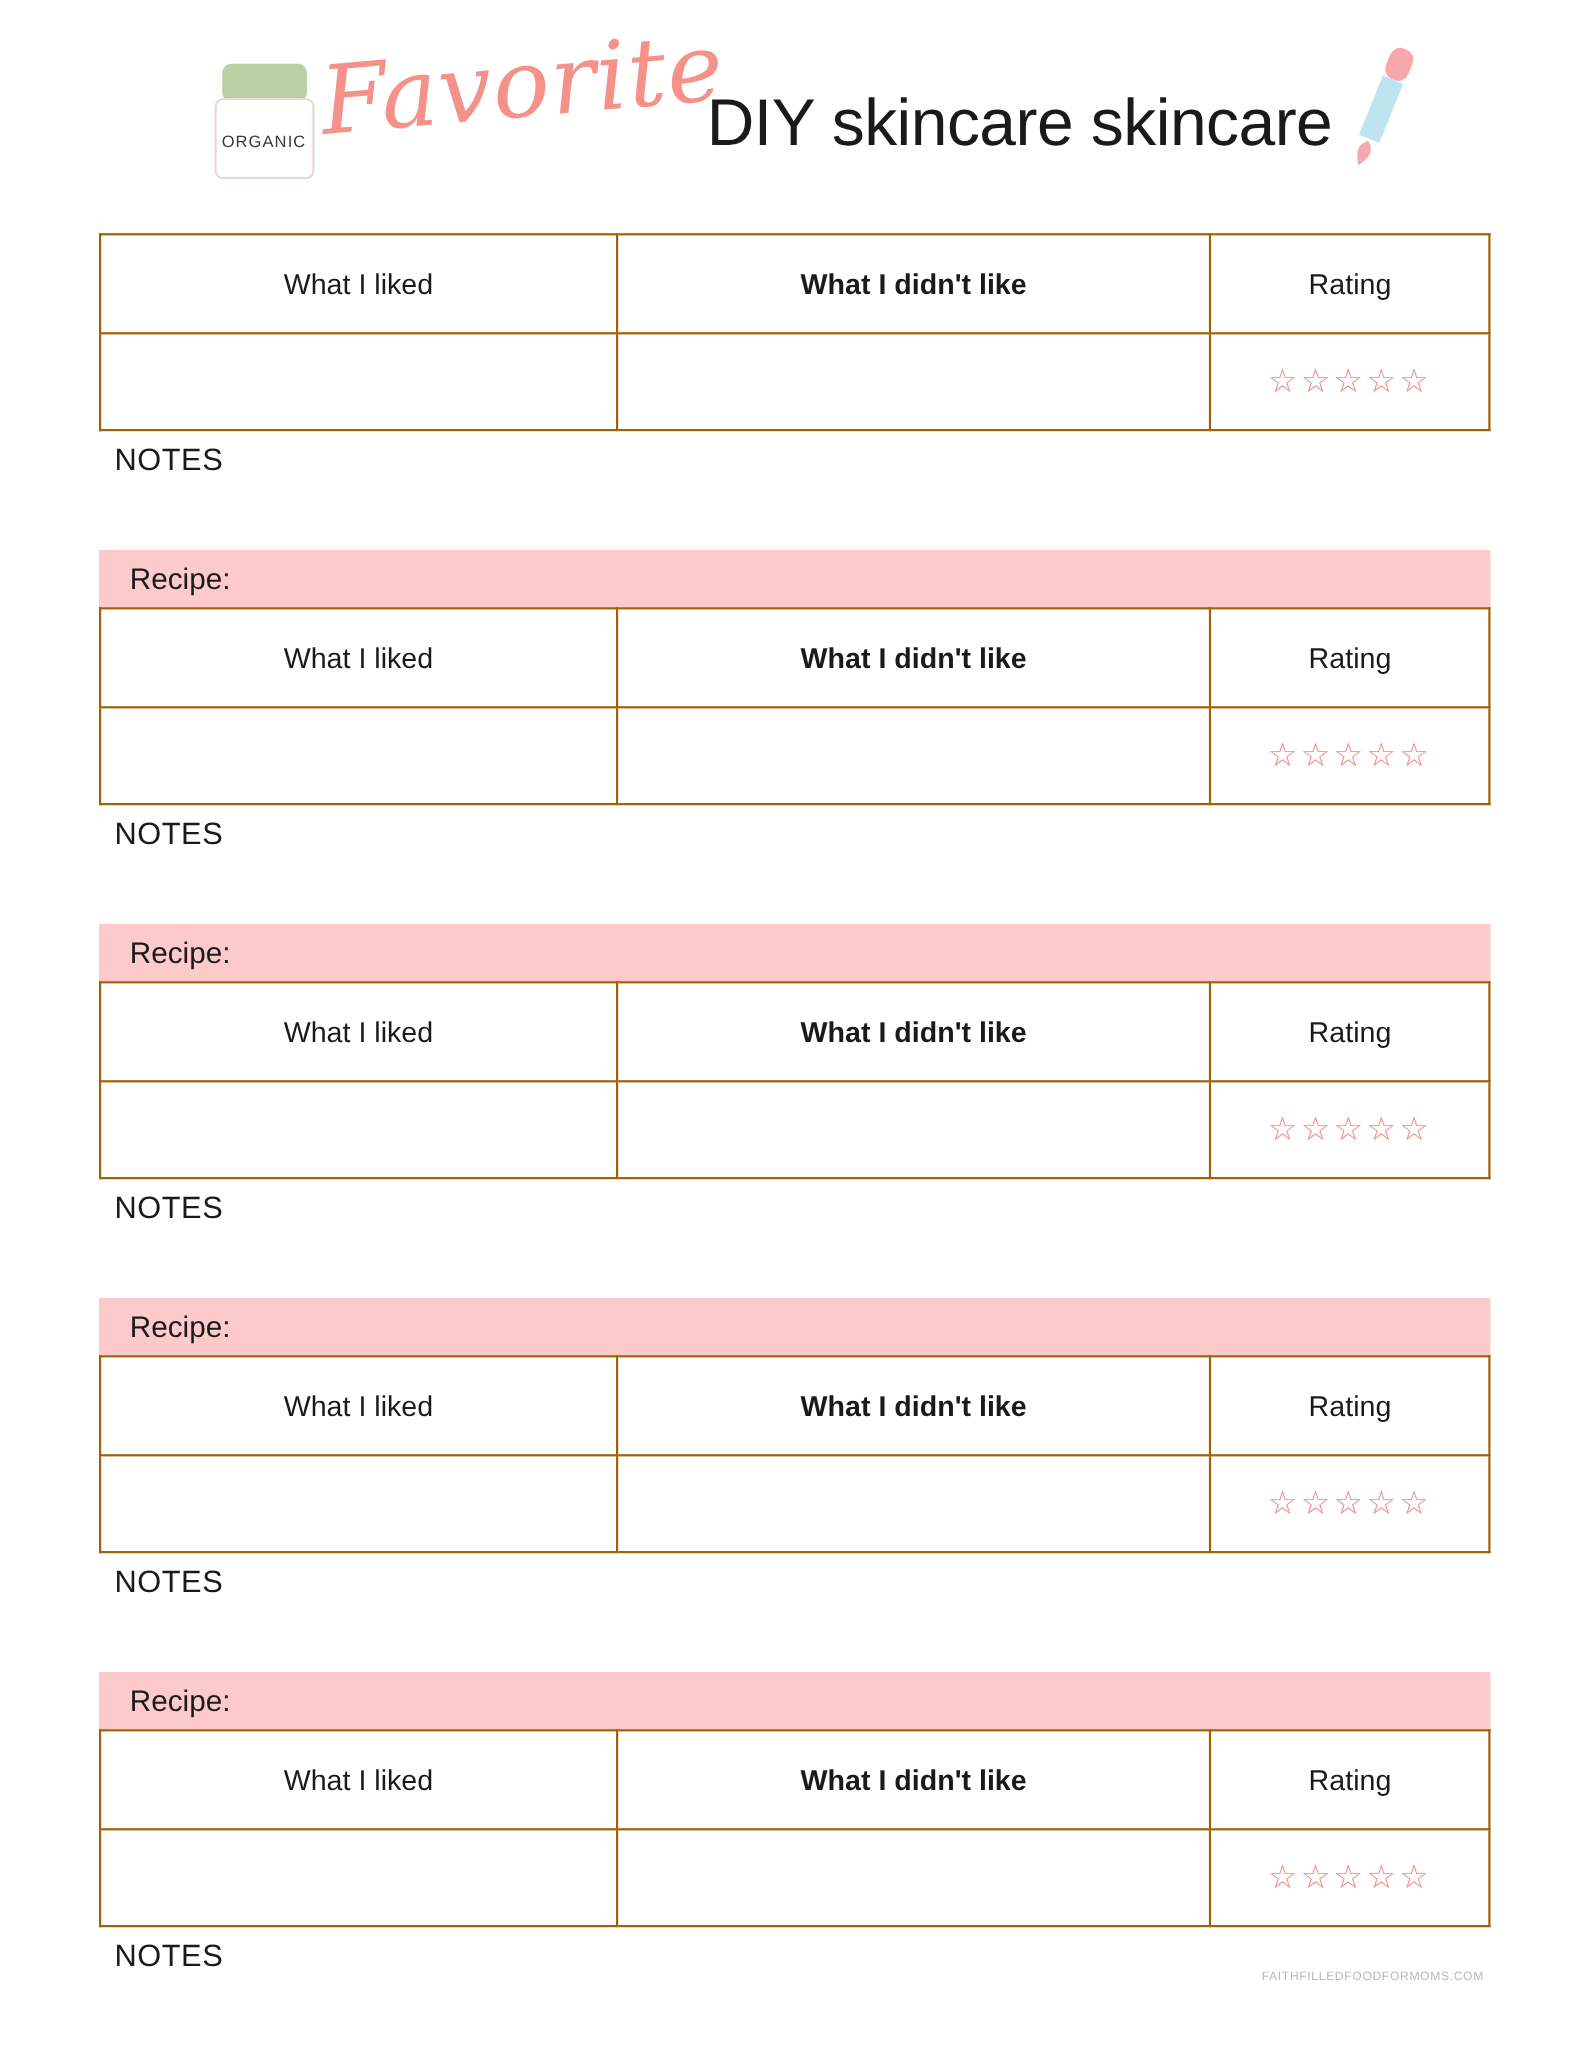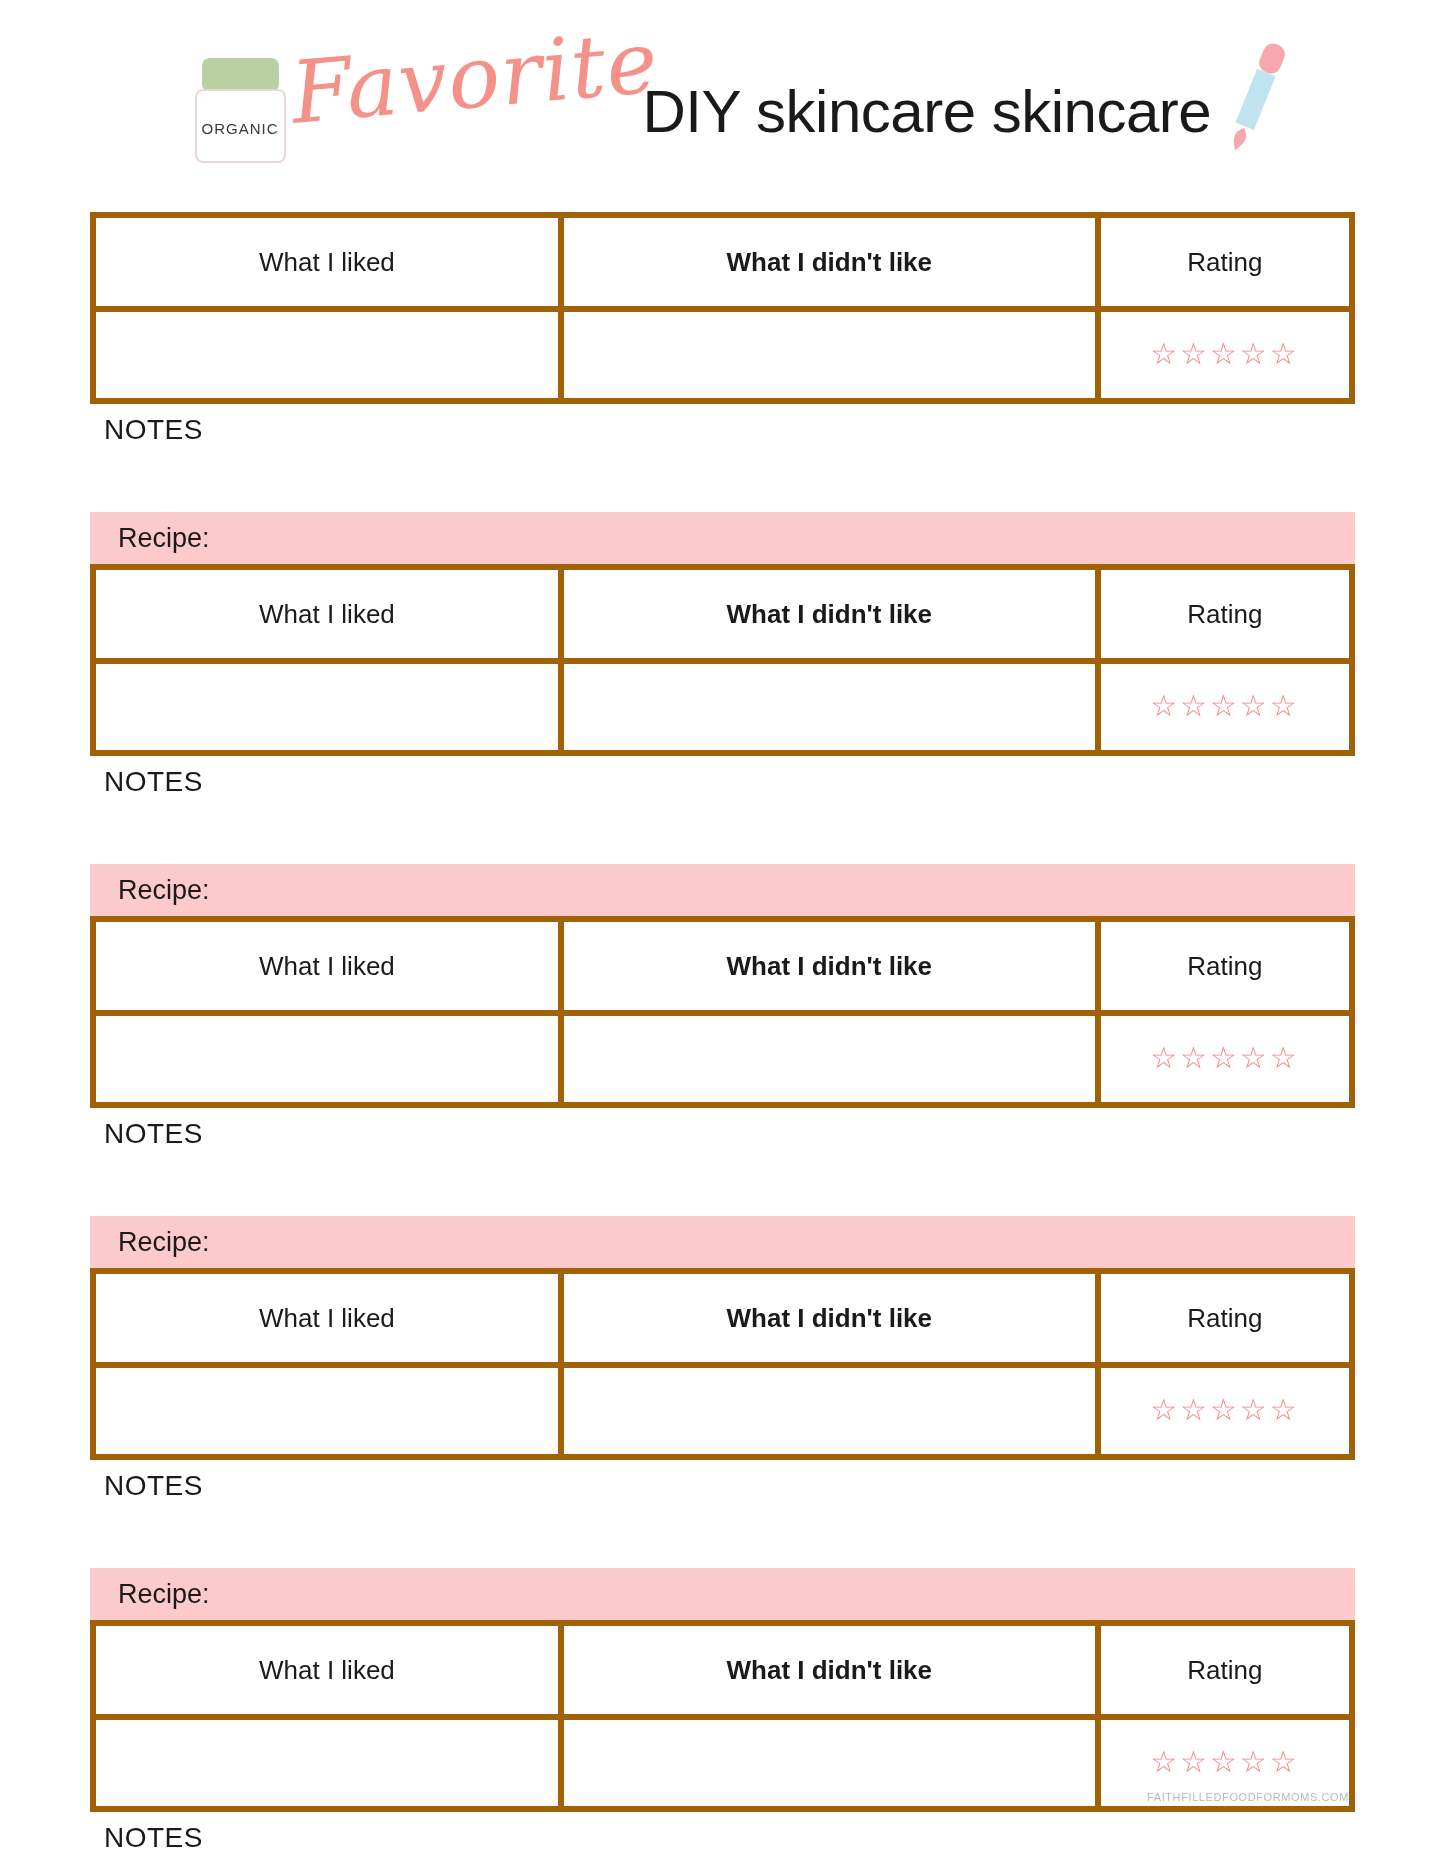--- a/index.html
+++ b/index.html
@@ -107,21 +107,21 @@
     font-size: 27px;
     color: #1a1a1a;
   }
 
   table.grid {
     width: 100%;
     border-collapse: collapse;
     table-layout: fixed;
   }
   table.grid td {
-    border: 6px solid #a16207;
+    border: 2px solid #a16207;
     text-align: center;
     font-size: 26px;
     color: #1a1a1a;
     padding: 16px;
   }
   .col-liked { width: 37.5%; }
   .col-disliked { width: 43.5%; font-weight: bold; }
   .col-rating { width: 19%; border-radius: 16px; }
 
   .head-row td { height: 56px; }

